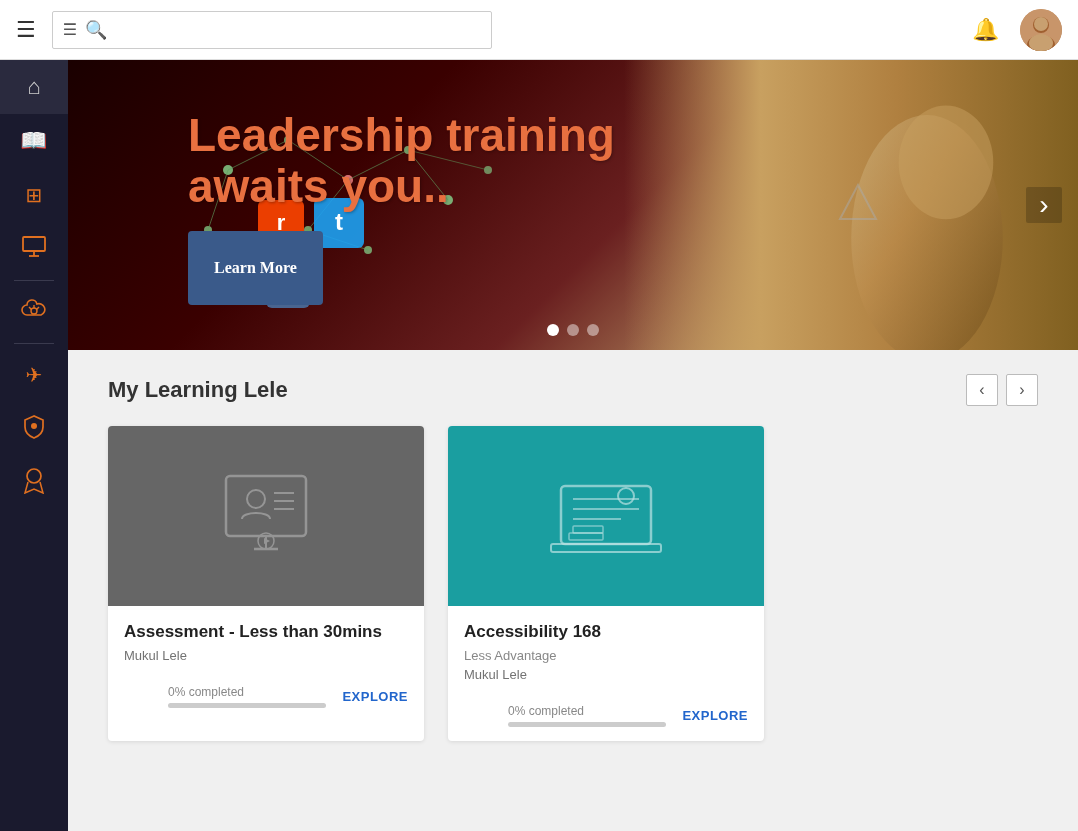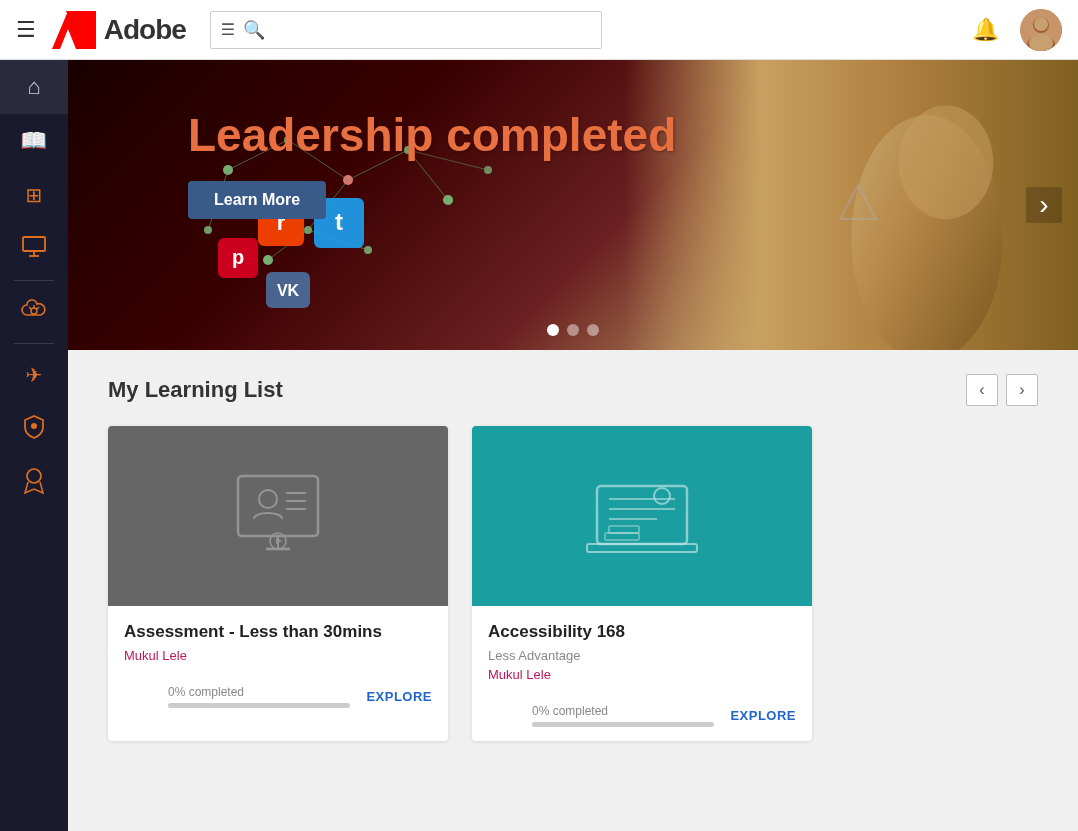--- a/index.html
+++ b/index.html
@@ -171,25 +171,26 @@
       color: #e87040;
       line-height: 1.1;
       text-shadow: 1px 1px 3px rgba(0,0,0,0.3);
     }
     .banner-btn {
       display: inline-block;
       background: #3a5a8a;
       color: #fff;
       font-size: 16px;
       font-weight: bold;
-      padding: 10px 26px;
+      padding: 28px 26px;
       border-radius: 4px;
       margin-top: 20px;
       cursor: pointer;
       border: none;
+      font-family: Liberation Serif, serif;
     }
     .banner-person {
       position: absolute;
       right: 0; top: 0;
       width: 45%;
       height: 100%;
       background: linear-gradient(90deg, transparent 0%, #c8a060 30%, #b08040 60%, #806020 100%);
       display: flex; align-items: center; justify-content: flex-end;
     }
     .banner-dots {
@@ -257,21 +258,21 @@
 
     
     .cards-row {
       display: flex;
       gap: 24px;
     }
     .card {
       background: #fff;
       border-radius: 4px;
       overflow: hidden;
-      width: 340px;
+      width: 316px;
       flex-shrink: 0;
       box-shadow: 0 1px 4px rgba(0,0,0,0.10);
     }
     .card-thumb {
       width: 100%;
       height: 180px;
       display: flex; align-items: center; justify-content: center;
     }
     .card-thumb.grey { background: #666; }
     .card-thumb.teal { background: #1a9ea0; }
@@ -285,21 +286,21 @@
       color: #222;
       margin-bottom: 6px;
     }
     .card-subtitle {
       font-size: 13px;
       color: #888;
       margin-bottom: 4px;
     }
     .card-author {
       font-size: 13px;
-      color: #be185d;
+      color: #737373;
       margin-bottom: 12px;
     }
     .card-footer {
       display: flex;
       align-items: center;
       justify-content: space-between;
       padding: 0 16px 14px 16px;
     }
     .card-progress-area {
       flex: 1;
@@ -343,27 +344,20 @@
       pointer-events: none;
       z-index: 1;
     }
   </style>
 </head>
 <body>
 
 <div class="top-nav">
   <span class="hamburger-icon">☰</span>
 
-  <div class="adobe-logo">
-    <svg class="adobe-logo-icon" viewBox="0 0 44 38">
-      <polygon points="0,38 16,0 32,38 24,38 16,18 8,38" fill="#ff0000"></polygon>
-      <polygon points="14,0 44,0 44,38 30,38" fill="#ff0000"></polygon>
-    </svg>
-    <span class="adobe-text">Adobe</span>
-  </div>
 
   <div class="search-container">
     <span class="menu-icon-small">☰</span>
     <button class="search-btn">🔍</button>
   </div>
 
   <div class="nav-spacer"></div>
 
   <span class="bell-icon">🔔</span>
   <div class="user-avatar">
@@ -468,21 +462,22 @@
         <text x="211" y="140" text-anchor="middle" font-size="24" font-weight="bold" fill="#fff" font-family="Arial">t</text>
 
         <rect x="90" y="148" width="40" height="40" rx="6" fill="#e60023" opacity="0.85"></rect>
         <text x="110" y="174" text-anchor="middle" font-size="20" font-weight="bold" fill="#fff" font-family="Arial">p</text>
 
         <rect x="138" y="182" width="44" height="36" rx="6" fill="#4a76a8" opacity="0.85"></rect>
         <text x="160" y="206" text-anchor="middle" font-size="16" font-weight="bold" fill="#fff" font-family="Arial">VK</text>
       </svg>
 
       <div class="banner-text-container">
-        <div class="banner-title">Leadership completed</div>
+        <div class="banner-title">Leadership training</div>
+        <div class="banner-title">awaits you..</div>
         <button class="banner-btn">Learn More</button>
       </div>
 
       <div class="banner-person">
         <svg width="480" height="290" viewBox="0 0 480 290">
           <defs>
             <linearGradient id="personGrad" x1="0%" y1="0%" x2="100%" y2="100%">
               <stop offset="0%" style="stop-color:#d4c090;stop-opacity:1"></stop>
               <stop offset="40%" style="stop-color:#c09050;stop-opacity:1"></stop>
               <stop offset="100%" style="stop-color:#604010;stop-opacity:1"></stop>
@@ -504,21 +499,21 @@
         <div class="banner-dot active"></div>
         <div class="banner-dot"></div>
         <div class="banner-dot"></div>
       </div>
 
       <div class="banner-next-btn">›</div>
     </div>
 
     <div class="section">
       <div class="section-header">
-        <span class="section-title">My Learning List</span>
+        <span class="section-title">My Learning Lele</span>
         <div class="section-nav">
           <button class="section-nav-btn">‹</button>
           <button class="section-nav-btn">›</button>
         </div>
       </div>
 
       <div class="cards-row">
 
         <div class="card">
           <div class="card-thumb grey">

